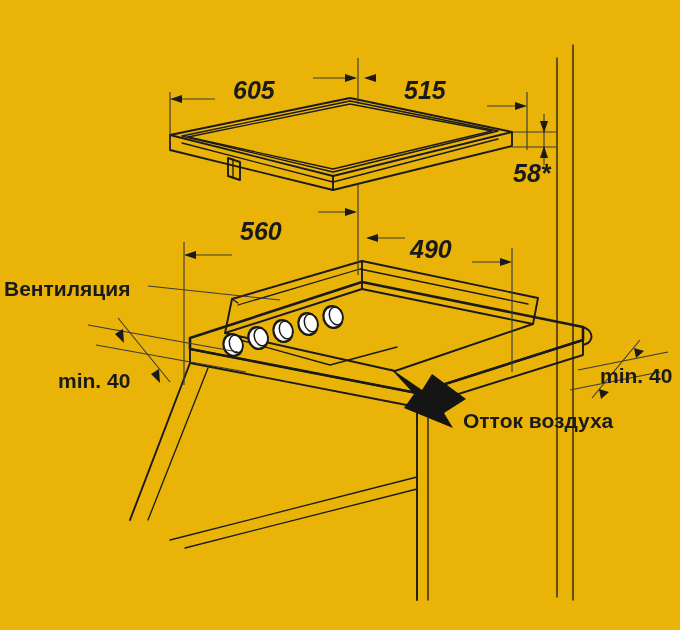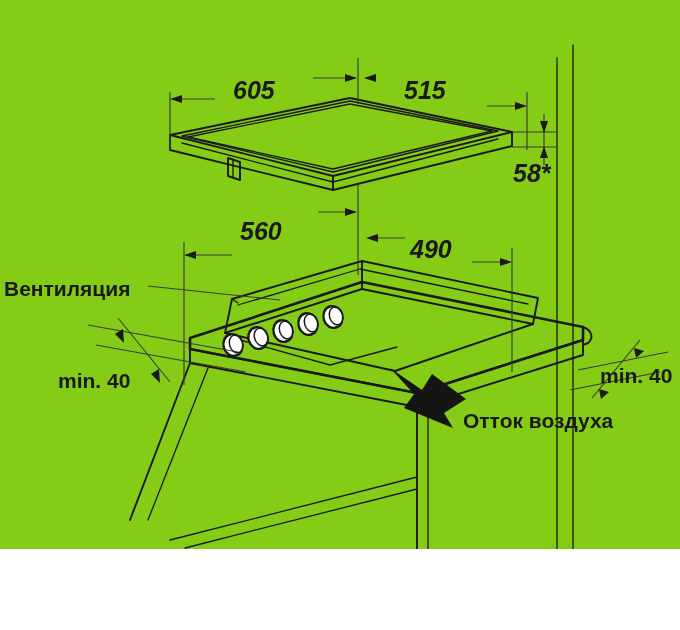--- a/index.html
+++ b/index.html
@@ -3,22 +3,22 @@
 <meta charset="utf-8">
 <style>
   html, body {
     margin: 0;
     padding: 0;
     background: #ffffff;
   }
   #page {
     position: relative;
     width: 680px;
-    height: 549px;
-    background: #84cc16;
+    height: 630px;
+    background: #eab308;
     overflow: hidden;
     font-family: "Liberation Sans", sans-serif;
   }
   #diagram {
     position: absolute;
     left: 0;
     top: 0;
     width: 680px;
     height: 630px;
   }

